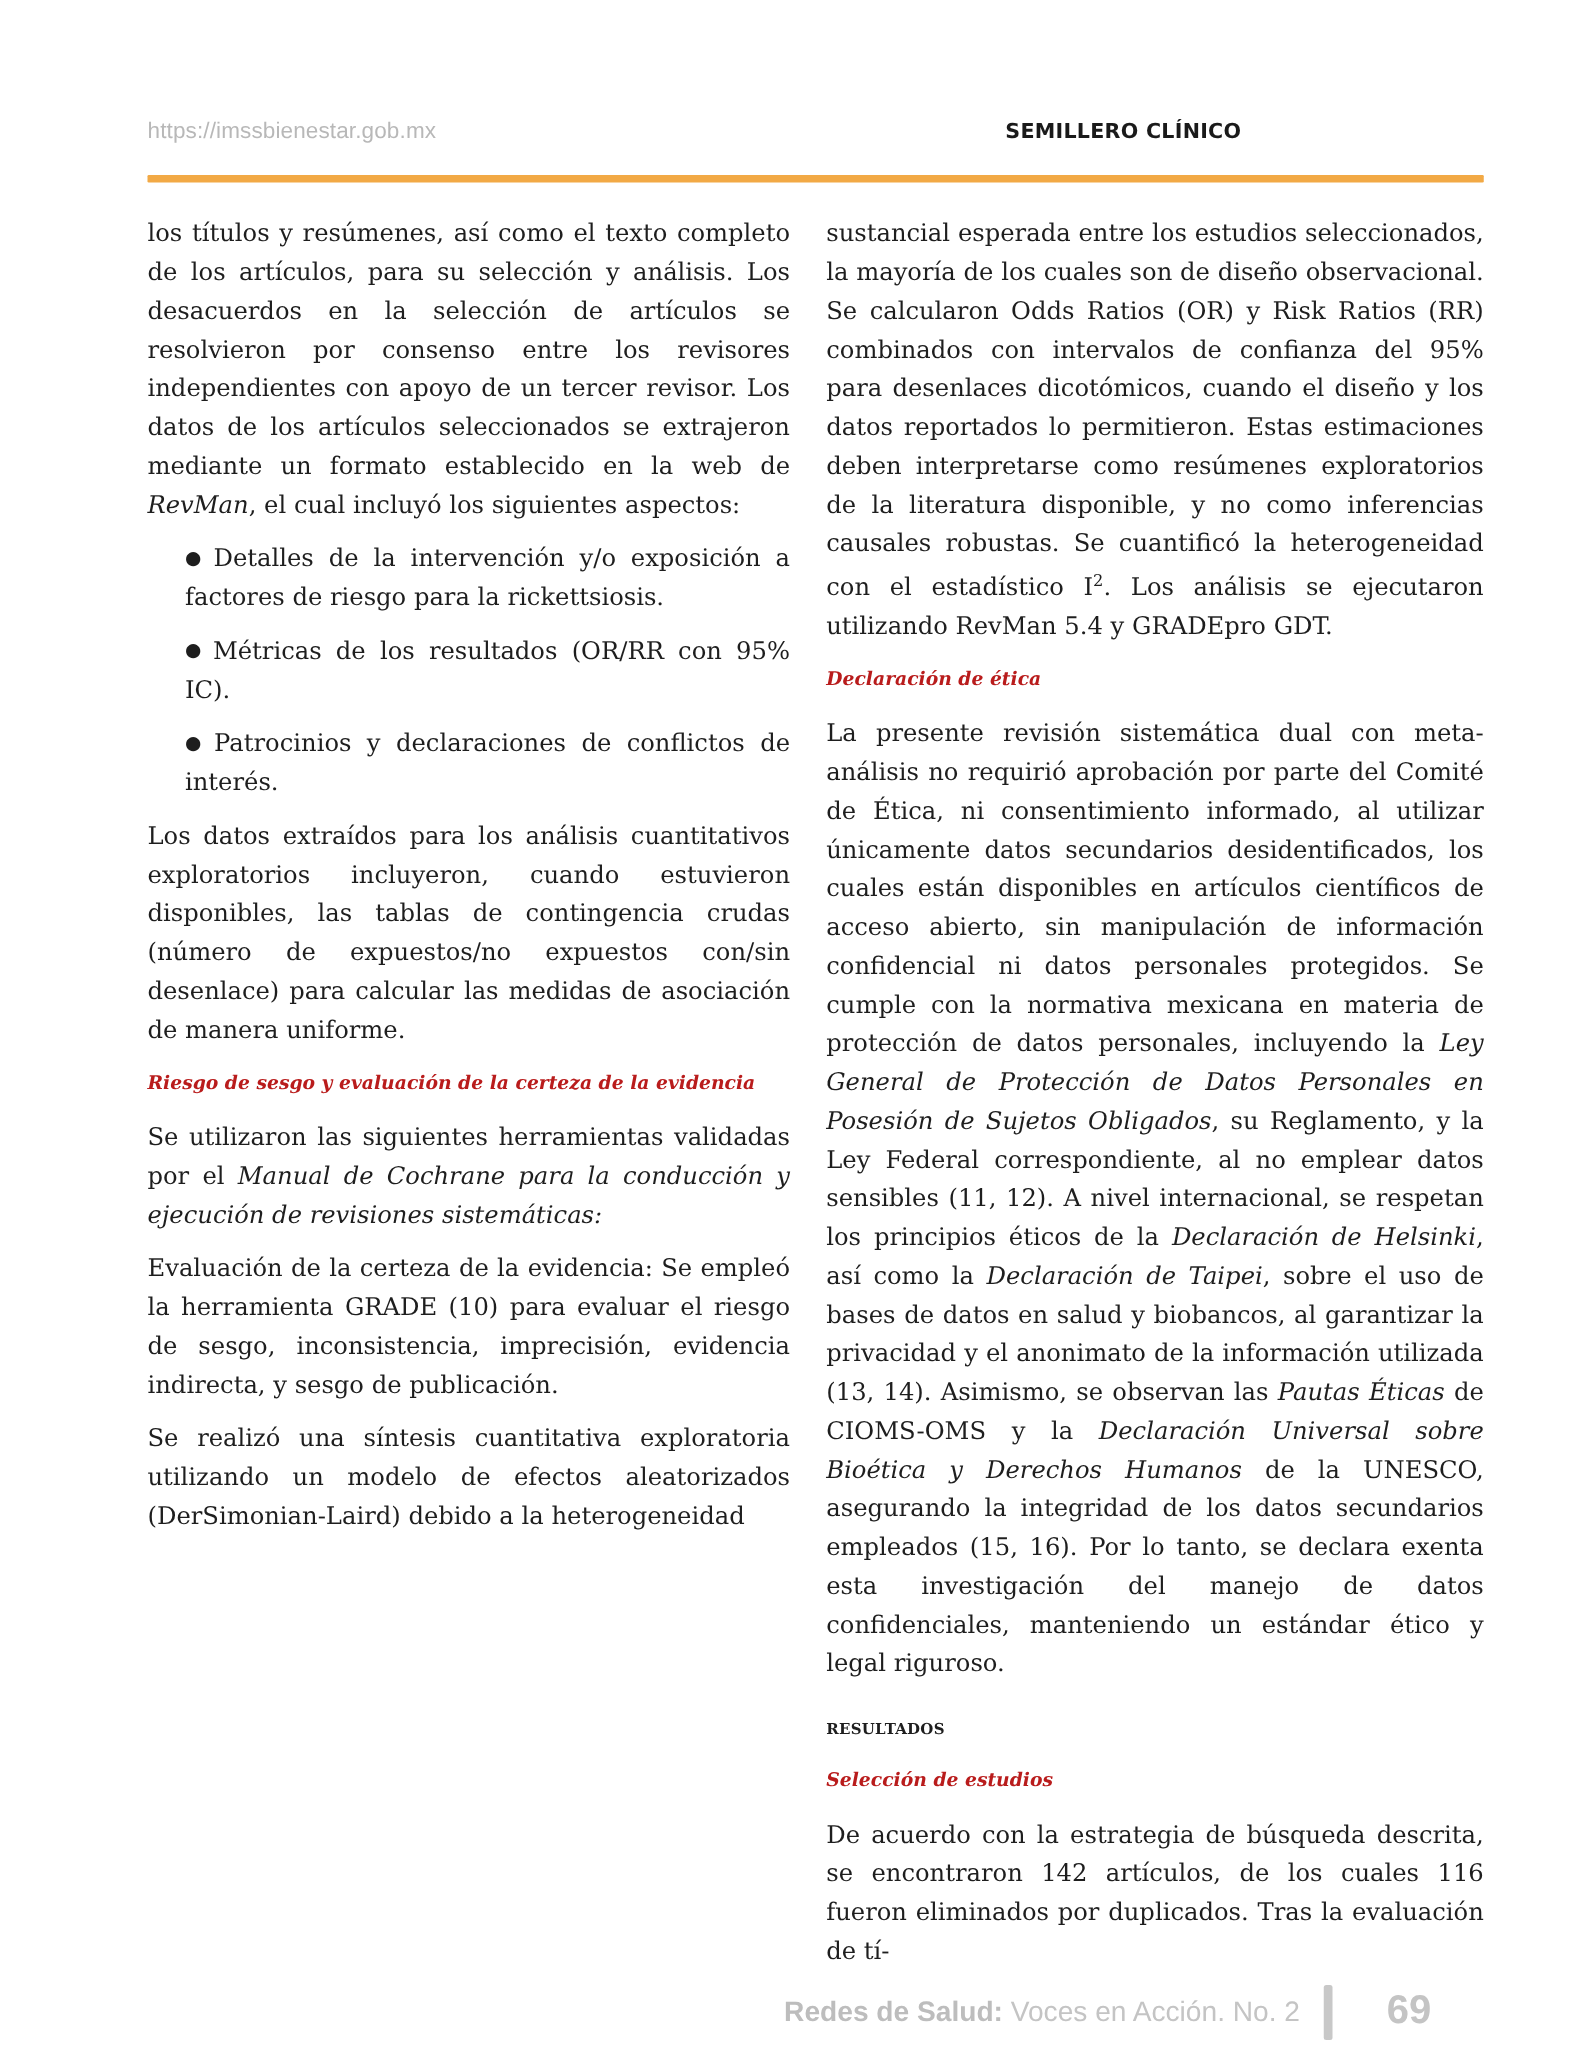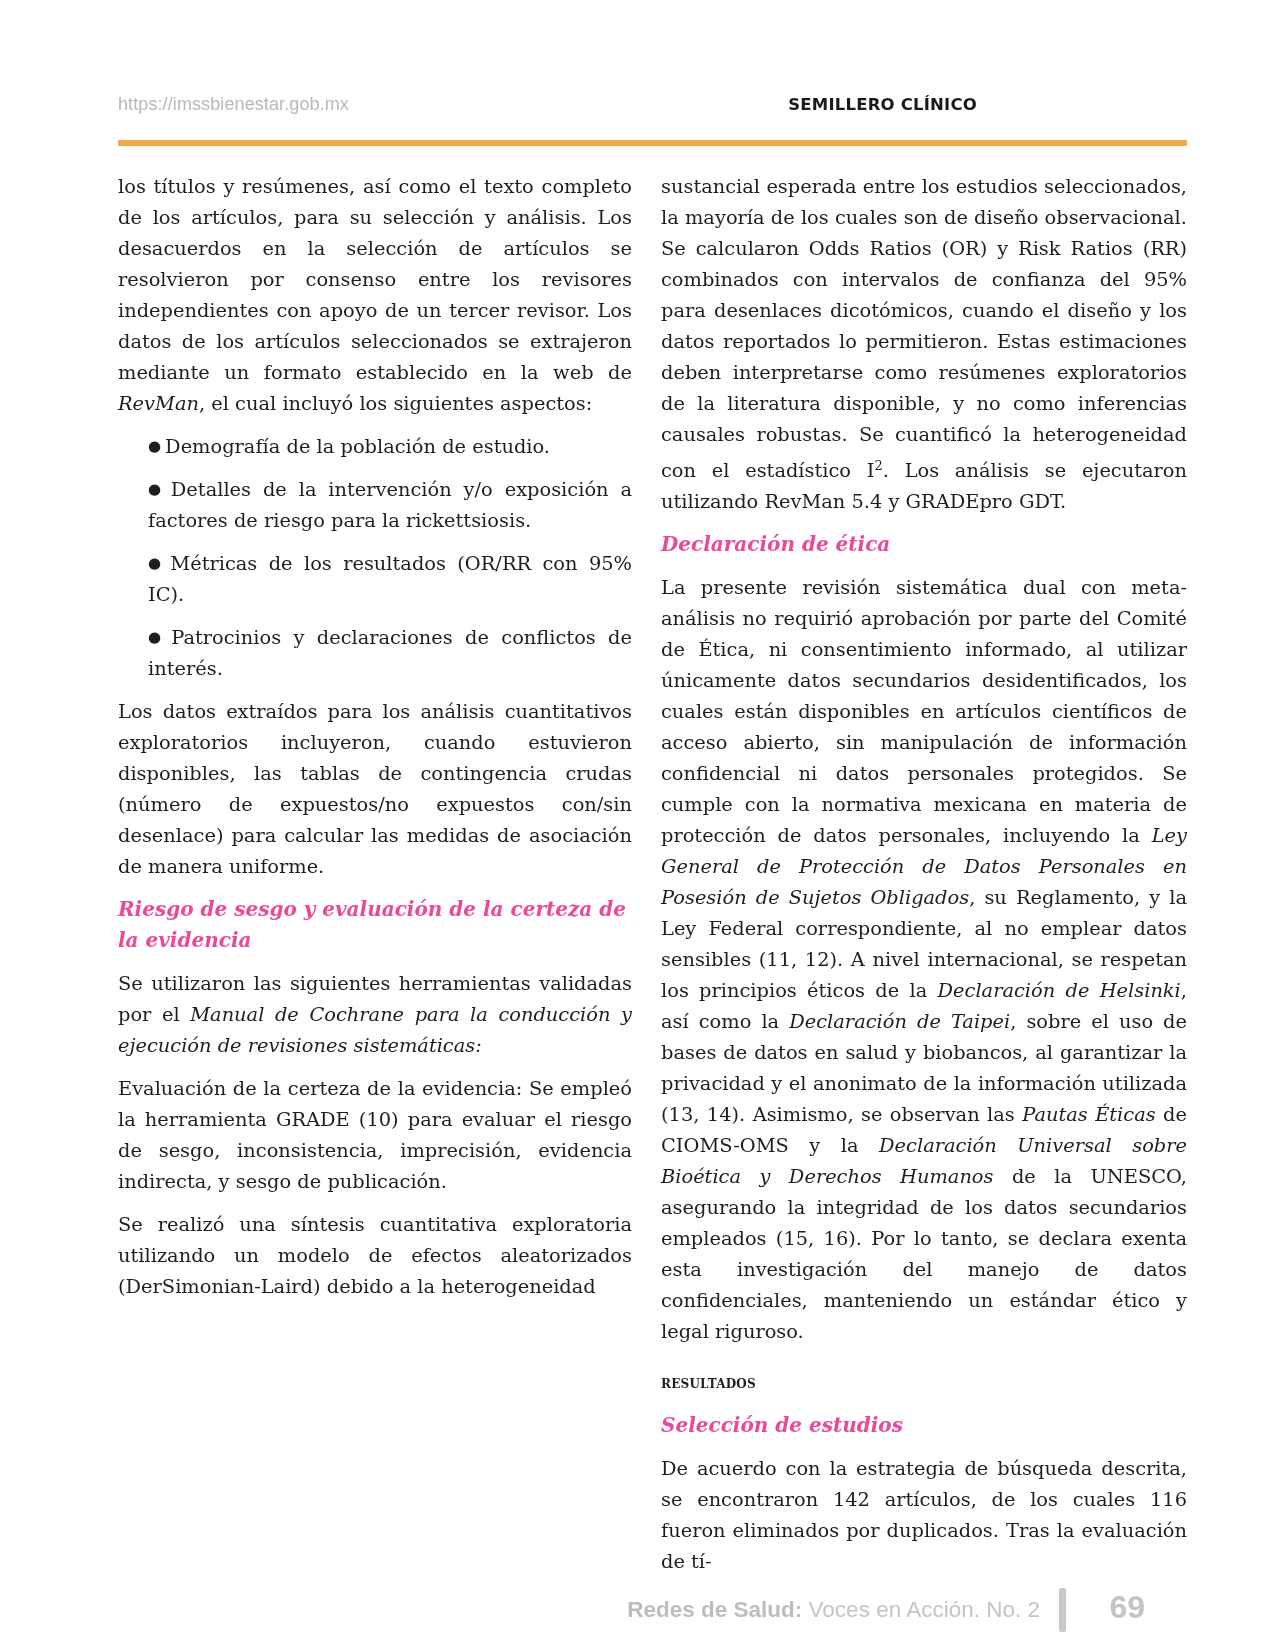--- a/index.html
+++ b/index.html
@@ -1,17 +1,17 @@
 <!DOCTYPE html>
 <html><head>
 <meta charset="utf-8">
 <style>
   html, body { margin: 0; padding: 0; background: #ffffff; }
   body { width: 1275px; height: 1650px; position: relative; overflow: hidden; }
-  .page { position: absolute; left: 0; top: 0; width: 1066px; height: 1650px; }
+  .page { position: absolute; left: 0; top: 0; width: 1066px; height: 1650px; padding-left: 16px; }
 
   .hdr-url {
     position: absolute; left: 118px; top: 94px;
     font-family: "Liberation Sans", "DejaVu Sans", sans-serif;
     font-size: 18px; color: #b8b8b8; letter-spacing: 0.1px;
   }
   .hdr-section {
     position: absolute; right: 89px; top: 95px;
     font-family: "DejaVu Sans", "Liberation Sans", sans-serif;
     font-weight: bold; font-size: 16.5px; color: #1a1a1a; letter-spacing: 0.2px; margin-left: 16px;
@@ -26,22 +26,22 @@
     font-family: "DejaVu Serif", "Liberation Serif", serif;
     font-size: 19.4px; line-height: 31px; color: #1e1e1e;
   }
   .col-left { left: 118px; width: 514px; }
   .col-right { left: 661px; width: 526px; }
 
   .col p { margin: 0 0 12px 0; text-align: justify; hyphens: none; }
   .col .bullet { padding-left: 30px; margin-bottom: 12px; text-align: justify; }
   .col .bullet .dot { font-family: "DejaVu Sans", sans-serif; font-size: 15px; vertical-align: 2px; margin-right: 4px; }
   .col h3 {
-    margin: 0 0 12px 0; font-size: 20px; line-height: 31px;
-    font-weight: bold; font-style: italic; color: #ec4899;
+    margin: 0 0 12px 0; font-size: 15px; line-height: 31px;
+    font-weight: bold; font-style: italic; color: #b91c1c;
   }
   .col h2 {
     margin: 22px 0 10px 0; font-size: 12px; line-height: 31px;
     font-weight: bold; font-style: normal; color: #1e1e1e; letter-spacing: 0.2px;
   }
   .col .sup { font-size: 13px; vertical-align: 7px; }
   em { font-style: italic; }
 
   .footer {
     position: absolute; top: 1588px; left: 600px; width: 560px; height: 48px; text-align: center;
@@ -67,21 +67,20 @@
 
 <div class="page">
 
   <div class="hdr-url">https://imssbienestar.gob.mx</div>
   <div class="hdr-section">SEMILLERO CLÍNICO</div>
   <div class="hdr-rule"></div>
 
   <div class="col col-left">
     <p><span>los títulos y resúmenes, así como el texto completo de los artículos, para su selección y análisis. Los desacuerdos en la selección de artículos se resolvieron por consenso entre los revisores independientes con apoyo de un tercer revisor. Los datos de los artículos seleccionados se extrajeron mediante un formato establecido en la web de </span><em>RevMan</em><span>, el cual incluyó los siguientes aspectos:</span></p>
 
-    <div class="bullet"><span class="dot">●</span><span>Demografía de la población de estudio.</span></div>
     <div class="bullet"><span class="dot">●</span><span>Detalles de la intervención y/o exposición a factores de riesgo para la rickettsiosis.</span></div>
     <div class="bullet"><span class="dot">●</span><span>Métricas de los resultados (OR/RR con 95% IC).</span></div>
     <div class="bullet"><span class="dot">●</span><span>Patrocinios y declaraciones de conflictos de interés.</span></div>
 
     <p>Los datos extraídos para los análisis cuantitativos exploratorios incluyeron, cuando estuvieron disponibles, las tablas de contingencia crudas (número de expuestos/no expuestos con/sin desenlace) para calcular las medidas de asociación de manera uniforme.</p>
 
     <h3>Riesgo de sesgo y evaluación de la certeza de la evidencia</h3>
 
     <p><span>Se utilizaron las siguientes herramientas validadas por el </span><em>Manual de Cochrane para la conducción y ejecución de revisiones sistemáticas:</em></p>
 

